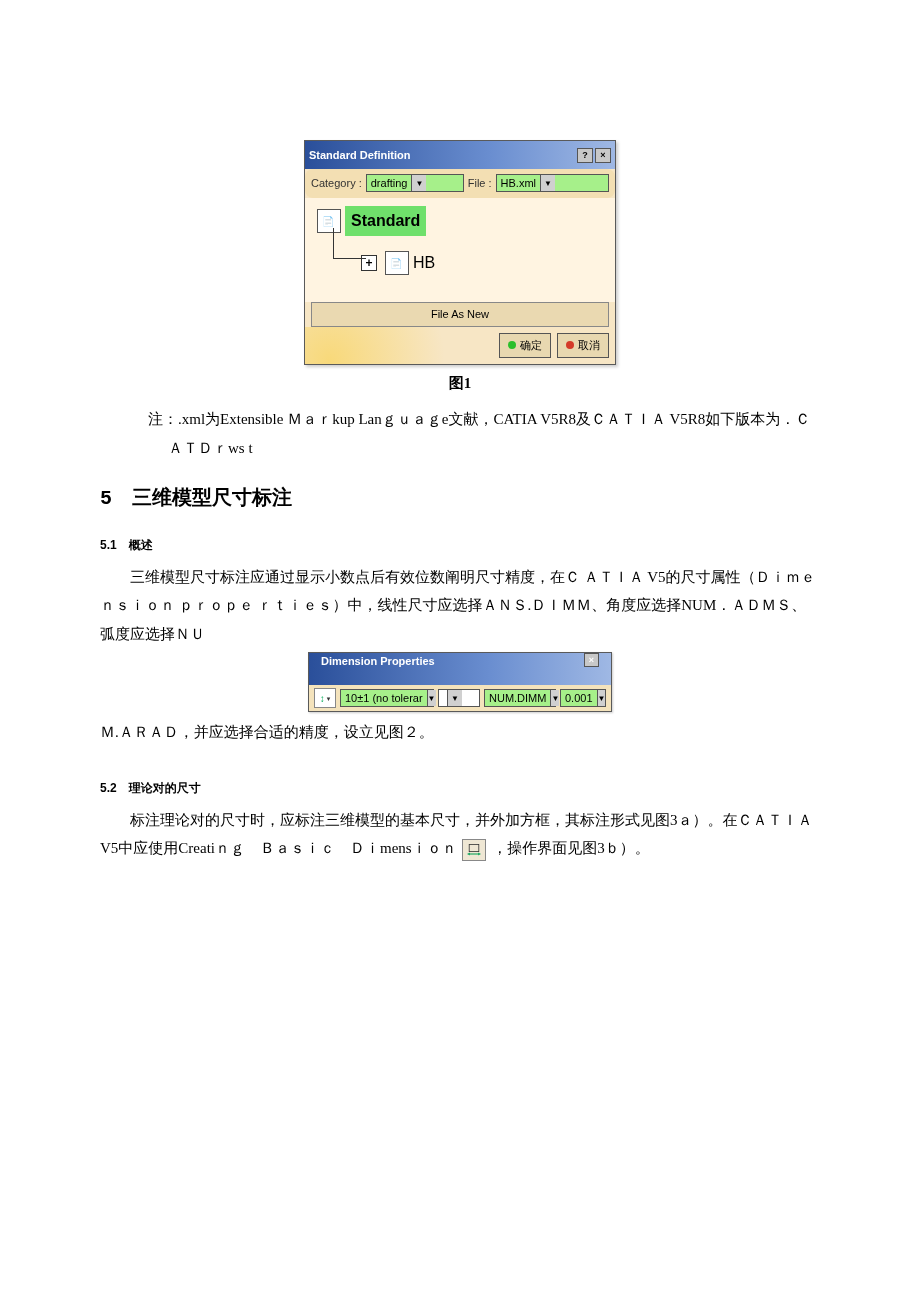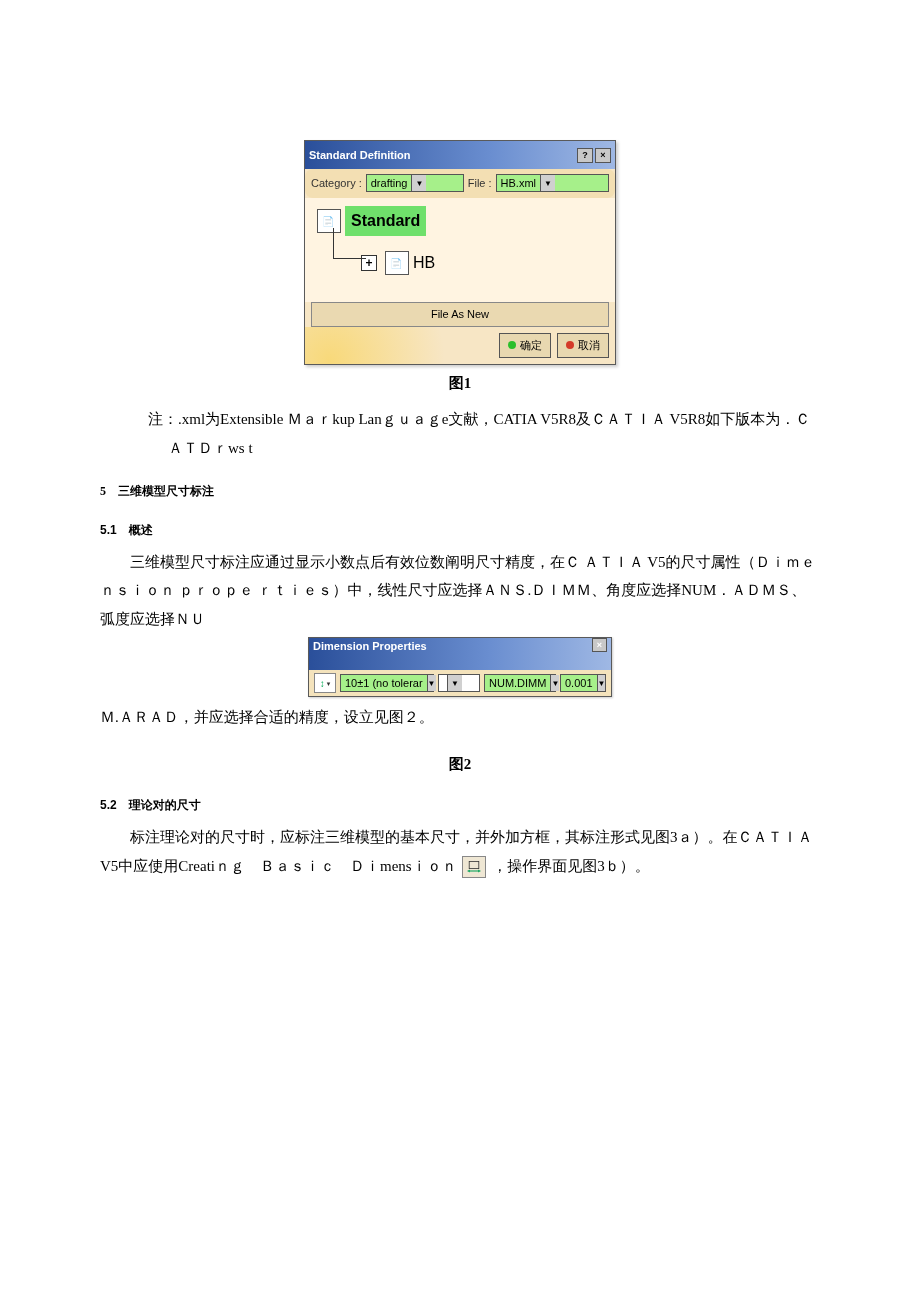--- a/index.html
+++ b/index.html
@@ -23,22 +23,22 @@
     font-weight: bold;
     margin: 4px 0 8px 0;
   }
   .note {
     margin: 0 0 18px 0;
     padding-left: 48px;
   }
   .note-first { text-indent: -20px; padding-left: 20px; }
   .note-second { padding-left: 50px; }
   h2.sec {
-    font-family: Liberation Serif, serif;
-    font-size: 12px;
+    font-family: Liberation Mono, monospace;
+    font-size: 20px;
     font-weight: bold;
     margin: 18px 0 10px 0;
   }
   h3.subsec {
     font-family: "SimHei", "黑体", sans-serif;
     font-size: 12px;
     font-weight: bold;
     margin: 16px 0 6px 0;
   }
   p.body { margin: 0 0 4px 0; text-indent: 2em; }
@@ -131,21 +131,21 @@
   .led.green{background:#2bbf2b;} .led.red{background:#d43b2a;}
 
   
   .dlg2 {
     width: 302px; margin: 0 auto 6px auto;
     border:1px solid #5a5a5a; background:#f4e3bc;
     font-family: Tahoma, Arial, sans-serif; font-size:11px;
     box-shadow: 1px 1px 2px rgba(0,0,0,.2);
   }
   .dlg2-title {
-    height:32px;line-height:16px;padding:0 4px;color:#fff;
+    height:32px;line-height:16px;padding:0 12px;color:#fff;
     background:linear-gradient(90deg,#2a4f9a 0%,#6a8ed0 60%,#9fb8e4 100%);
     display:flex;justify-content:space-between;font-weight:bold;
   }
   .dlg2-title .btn{width:13px;height:12px;background:#c8c8c8;border:1px solid #555;font-size:9px;display:flex;align-items:center;justify-content:center;}
   .dlg2-body{display:flex;align-items:center;gap:4px;padding:3px 5px;}
   .dimicon{width:20px;height:18px;border:1px solid #888;background:#fff;display:flex;align-items:center;justify-content:center;color:#0a5;font-size:10px;}
   .dimicon .arrow{font-size:7px;color:#333;margin-left:2px;}
 
   
   .inline-icon {
@@ -243,21 +243,20 @@
           <span>0.001</span>
           <div class="arrow">▼</div>
         </div>
       </div>
     </div>
   </div>
 
   <p class="body-no-indent">Ｍ.ＡＲＡＤ，并应选择合适的精度，设立见图２。</p>
 
   <div style="height:10px"></div>
-  <div class="fig-caption">图2</div>
 
   <h3 class="subsec">5.2　理论对的尺寸</h3>
   <p class="body">
     <span>标注理论对的尺寸时，应标注三维模型的基本尺寸，并外加方框，其标注形式见图3ａ）。在ＣＡＴＩＡ V5中应使用Creatiｎｇ　Ｂａｓｉｃ　Ｄｉmensｉｏｎ</span>
     <span class="inline-icon">
       <svg viewBox="0 0 20 16">
         <rect x="4" y="1" width="12" height="9" fill="none" stroke="#333" stroke-width="1"></rect>
         <line x1="2" y1="13" x2="18" y2="13" stroke="#2a6" stroke-width="1.5"></line>
         <polyline points="2,13 5,11 5,15" fill="#2a6"></polyline>
         <polyline points="18,13 15,11 15,15" fill="#2a6"></polyline>

